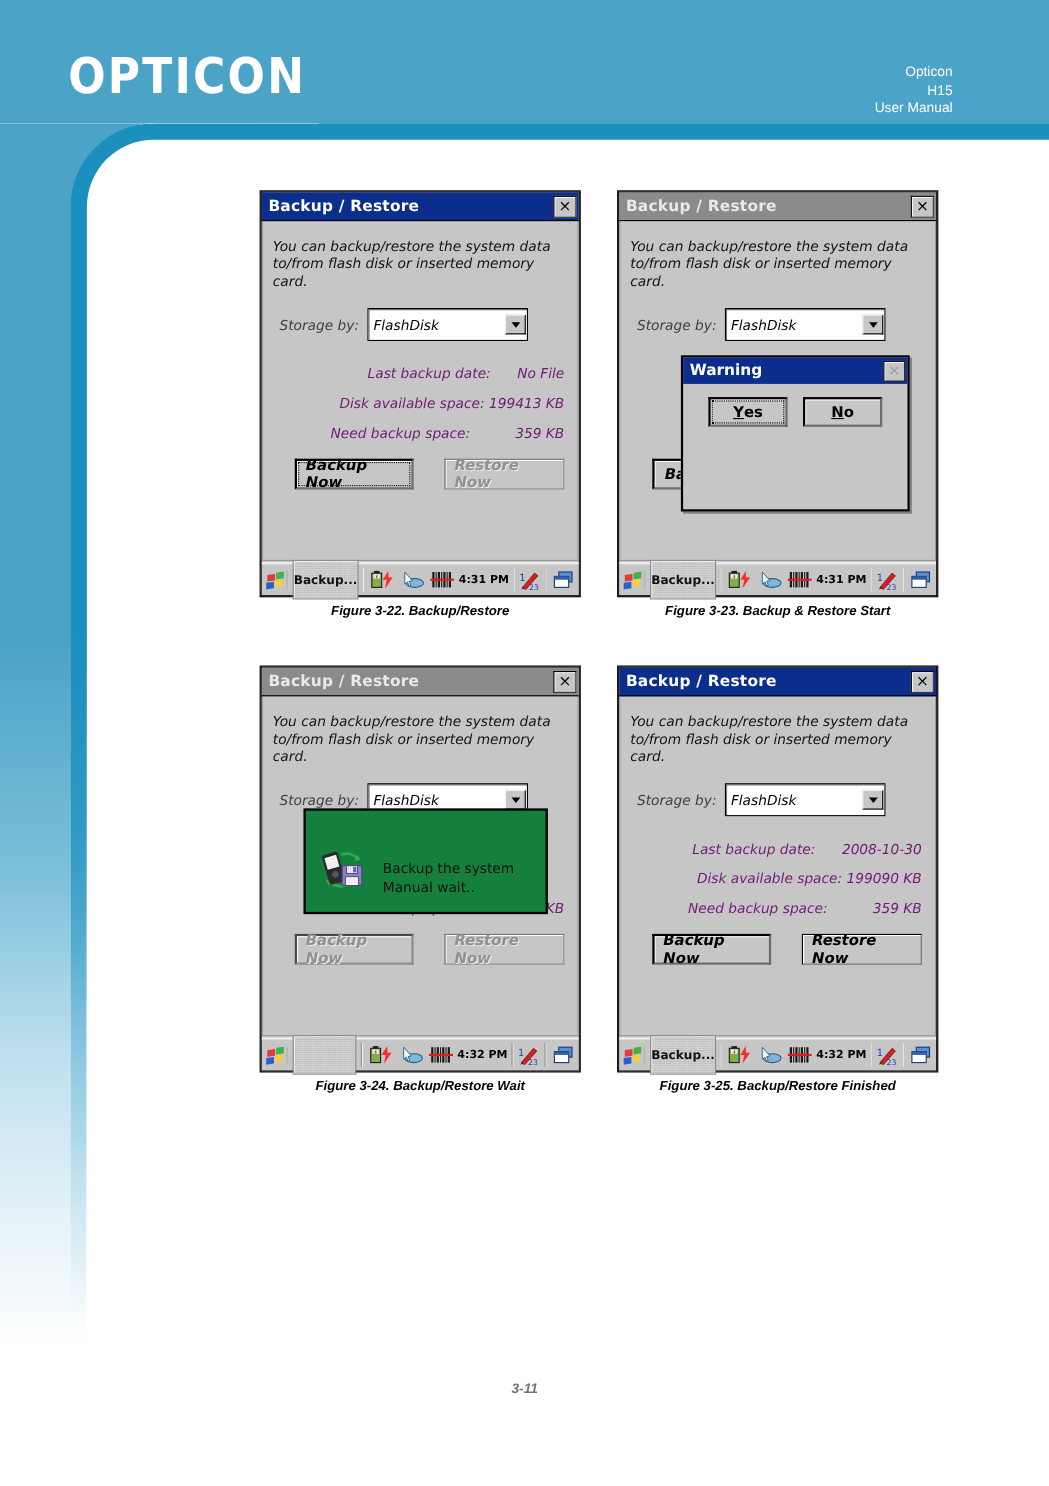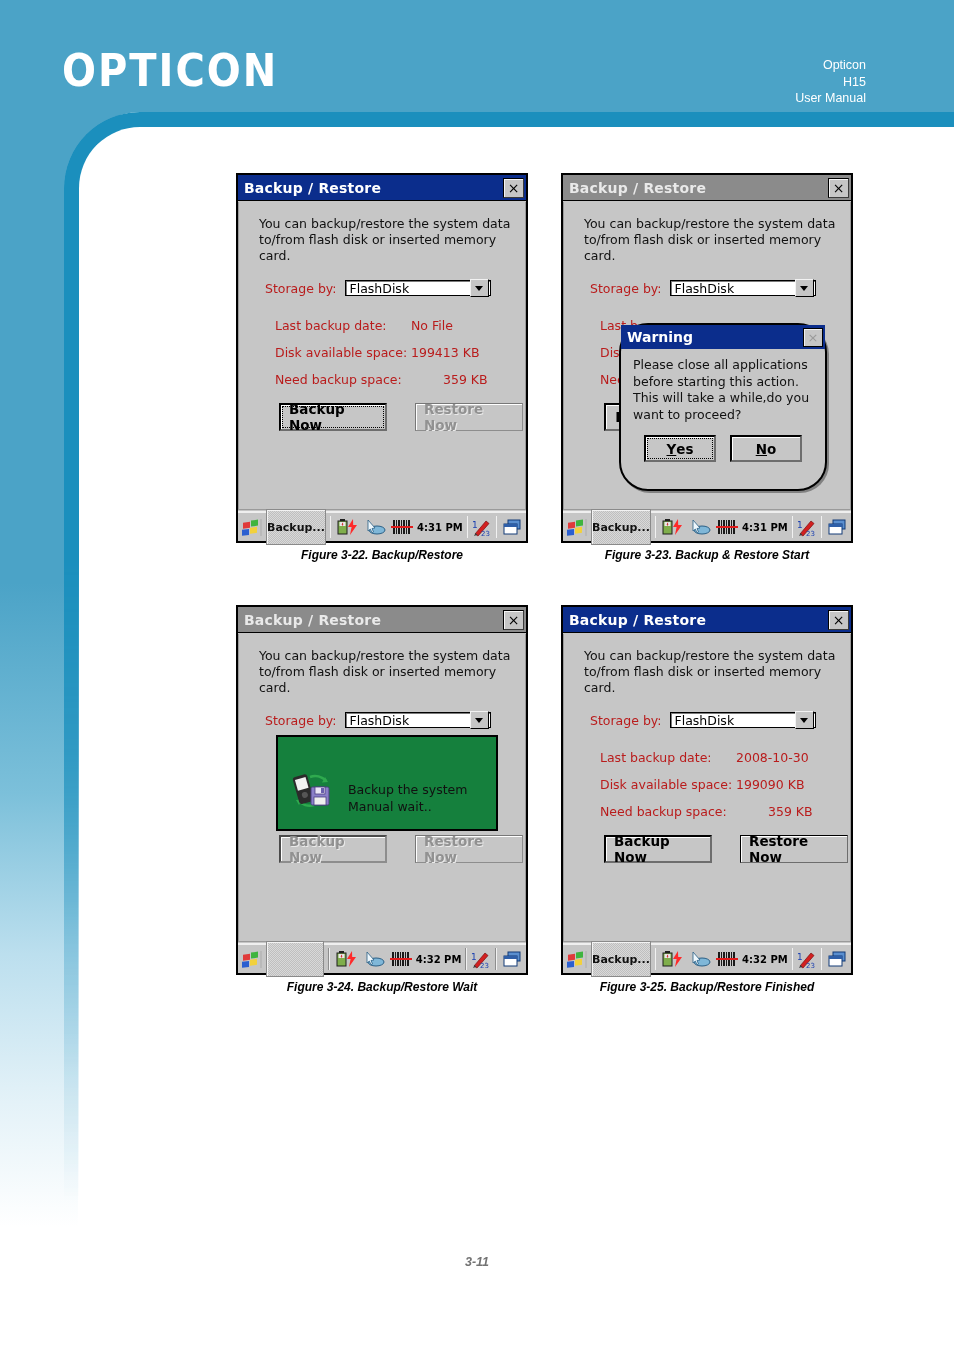--- a/index.html
+++ b/index.html
@@ -102,32 +102,33 @@
     display:flex; align-items:center; justify-content:center;
     font-size:14px; line-height:1; color:#000;
     font-family:"DejaVu Sans", sans-serif;
   }
 
   .pda-body{
     position:absolute; left:0; top:27px; right:0; bottom:31px;
     background:#c6c6c6;
     border:1px solid #9a9a9a;
     border-top:0;
-    padding:10px 12px 0 12px;
+    padding:10px 12px 0 1px;
+    font-style:italic;
   }
   .desc{
     font-size:12.5px; color:#111; line-height:16px;
     margin:4px 0 0 8px; width:255px;
   }
   .storage-row{
     display:flex; align-items:center; margin:16px 0 0 14px;
   }
-  .storage-row .lbl{ font-size:12.5px; color:#b91c1c; }
+  .storage-row .lbl{ font-size:12.5px; color:#404040; }
   .combo{
-    margin-left:8px; width:146px; height:16px;
+    margin-left:8px; width:146px; height:30px;
     background:#ffffff;
     border:1px solid #000;
     box-shadow:inset 1px 1px 0 #7a7a7a;
     display:flex; align-items:center;
     font-size:12.5px; color:#000;
     padding-left:4px;
     position:relative;
   }
   .combo .cval{ flex:1; }
   .combo .arrow{
@@ -137,21 +138,21 @@
     border-top-color:#f2f2f2; border-left-color:#f2f2f2;
     display:flex; align-items:center; justify-content:center;
   }
   .combo .arrow i{
     display:block; width:0; height:0;
     border-left:4px solid transparent; border-right:4px solid transparent;
     border-top:5px solid #000;
   }
 
   .inforow{
-    display:flex; margin:0 0 0 24px; font-size:12.5px; color:#b91c1c;
+    display:flex; margin:0 0 0 24px; font-size:12.5px; color:#701a75;justify-content:flex-end;
   }
   .inforow .k{ width:136px; }
   .inforow .v{ }
   .r1{ margin-top:22px; }
   .r2{ margin-top:12px; }
   .r3{ margin-top:12px;gap:32px; }
 
   .btnrow{ display:flex; gap:28px; margin:16px 0 0 28px; }
   .cebtn{
     min-width:108px; height:28px;
@@ -386,26 +387,25 @@
         <span class="k">Disk a</span>
       </div>
       <div class="inforow r3">
         <span class="k">Need</span>
       </div>
       <div class="btnrow">
         <div class="cebtn" style="min-width:42px;">Ba</div>
       </div>
     </div>
 
-    <div class="overlay" style="left:56px; top:148px; width:208px; height:168px;border-radius:29px;">
+    <div class="overlay" style="left:56px; top:148px; width:208px; height:142px;">
       <div class="ov-title">
         <span class="ttl">Warning</span>
         <span class="ov-close">×</span>
       </div>
-      <div class="ov-text">Please close all applications before starting this action. This will take a while,do you want to proceed?</div>
       <div class="ov-btns">
         <div class="ov-btn default">
             <u>Y</u>
             <span>es</span>
           </div>
         <div class="ov-btn">
             <u>N</u>
             <span>o</span>
           </div>
       </div>

